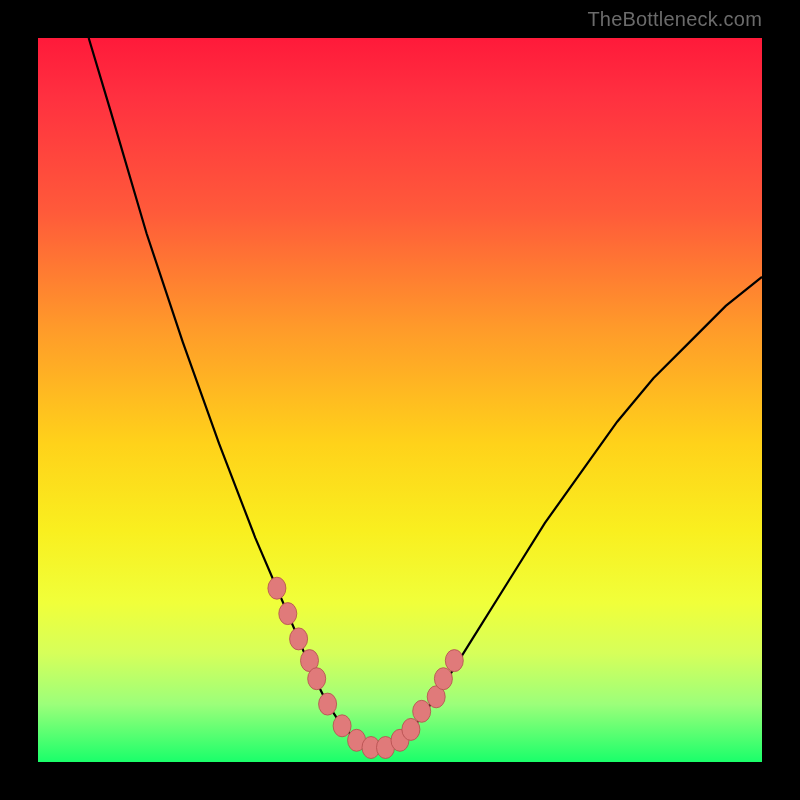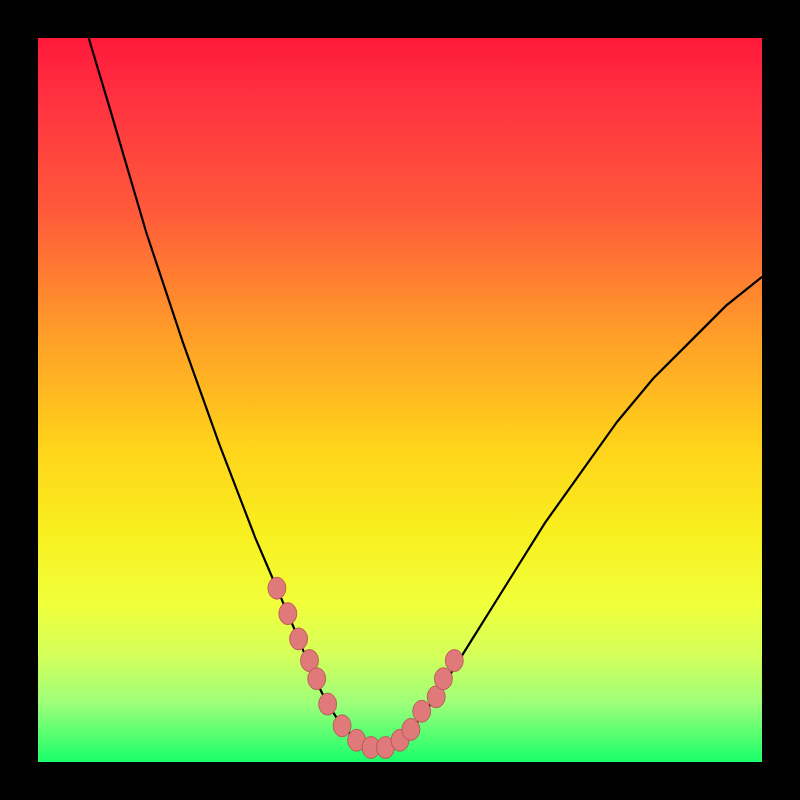--- a/index.html
+++ b/index.html
@@ -66,20 +66,21 @@
     fill: #e07a7a;
     stroke: #b34d4d;
     stroke-width: 0.8;
   }
 </style>
 </head>
 <body>
 
 <div class="frame">
 
+  <div class="watermark">TheBottleneck.com</div>
 
   <div class="plot-area">
     <svg class="curve" viewBox="0 0 724 724" preserveAspectRatio="none">
       <path id="main-curve" class="curve-path" d="M50.7 0.0 L72.4 72.4 L108.6 195.5 L144.8 304.1 L181.0 405.4 L217.2 499.6 L238.9 550.2 L260.6 600.9 L275.1 637.1 L289.6 666.1 L304.1 687.8 L318.6 702.3 L333.0 709.5 L347.5 709.5 L362.0 702.3 L376.5 687.8 L398.2 658.8 L434.4 600.9 L470.6 543.0 L506.8 485.1 L543.0 434.4 L579.2 383.7 L615.4 340.3 L651.6 304.1 L687.8 267.9 L724.0 238.9"></path>
       <g id="marker-group">
           <ellipse cx="238.9" cy="550.2" rx="9" ry="11" class="dot"></ellipse>
           <ellipse cx="249.8" cy="575.6" rx="9" ry="11" class="dot"></ellipse>
           <ellipse cx="260.6" cy="600.9" rx="9" ry="11" class="dot"></ellipse>
           <ellipse cx="271.5" cy="622.6" rx="9" ry="11" class="dot"></ellipse>
           <ellipse cx="278.7" cy="640.7" rx="9" ry="11" class="dot"></ellipse>

